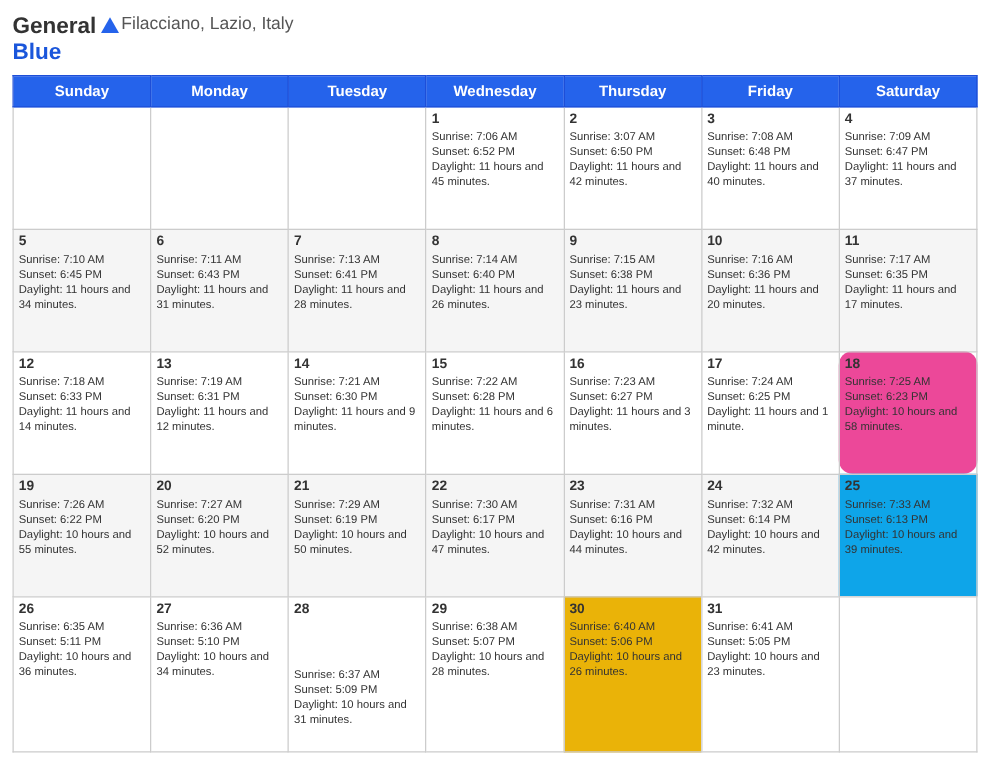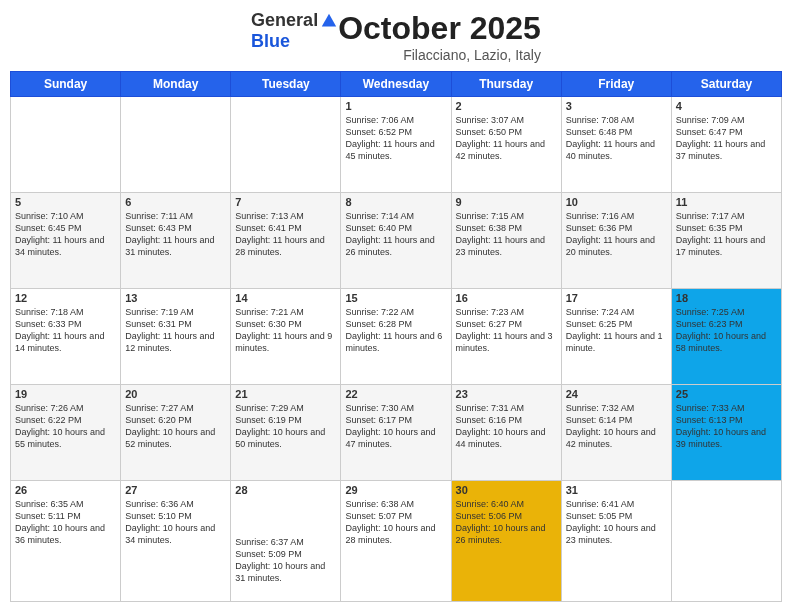--- a/index.html
+++ b/index.html
@@ -12,21 +12,21 @@
     }
     .page {
       width: 792px;
       height: 612px;
       padding: 10px;
       display: flex;
       flex-direction: column;
     }
     .header {
       display: flex;
-      justify-content: center;
+      justify-content: flex-start;
       align-items: flex-start;
       margin-bottom: 8px;
     }
     .logo {
       display: flex;
       flex-direction: column;
       align-items: flex-start;
     }
     .logo-text {
       display: flex;
@@ -112,21 +112,20 @@
     <div class="logo">
       <div class="logo-text">
         <span class="logo-general">General</span>
         <svg class="logo-icon" viewBox="0 0 20 20">
           <polygon points="10,2 18,16 2,16" fill="#2563eb"></polygon>
         </svg>
       </div>
       <span class="logo-blue">Blue</span>
     </div>
     <div class="title-section">
-      <div class="month-title">October 2025</div>
       <div class="location">Filacciano, Lazio, Italy</div>
     </div>
   </div>
 
   <table class="calendar">
     <thead>
       <tr>
         <th>Sunday</th>
         <th>Monday</th>
         <th>Tuesday</th>
@@ -240,21 +239,21 @@
             <div class="day-info" style="white-space: pre-line;">Sunrise: 7:23 AM
 Sunset: 6:27 PM
 Daylight: 11 hours and 3 minutes.</div>
           </td>
           <td style="background-color: rgb(255, 255, 255);">
             <span class="day-number">17</span>
             <div class="day-info" style="white-space: pre-line;">Sunrise: 7:24 AM
 Sunset: 6:25 PM
 Daylight: 11 hours and 1 minute.</div>
           </td>
-          <td style="background-color: #0ea5e9;">
+          <td style="background-color: #ec4899; border-radius: 11px;">
             <span class="day-number">18</span>
             <div class="day-info" style="white-space: pre-line;">Sunrise: 7:25 AM
 Sunset: 6:23 PM
 Daylight: 10 hours and 58 minutes.</div>
           </td>
         </tr>
         <tr>
           <td style="background-color: rgb(245, 245, 245);">
             <span class="day-number">19</span>
             <div class="day-info" style="white-space: pre-line;">Sunrise: 7:26 AM

